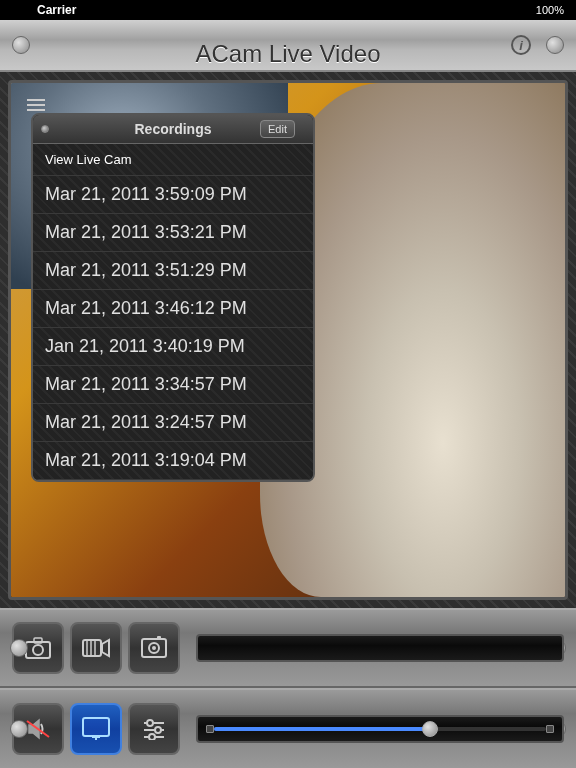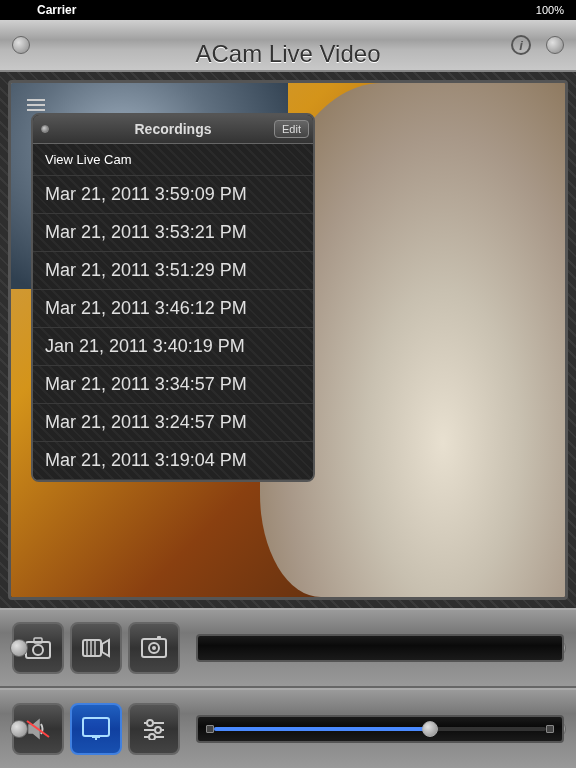--- a/index.html
+++ b/index.html
@@ -201,21 +201,21 @@
       position: absolute;
       left: 8px;
     }
     .recordings-title {
       color: #ddd;
       font-size: 14px;
       font-weight: 600;
     }
     .edit-btn {
       position: absolute;
-      right: 4px;
+      right: 18px;
       background: linear-gradient(180deg, #666 0%, #444 100%);
       border: 1px solid #888;
       border-radius: 4px;
       color: #ddd;
       font-size: 11px;
       padding: 2px 7px;
       cursor: pointer;
     }
 
     .recordings-list {

